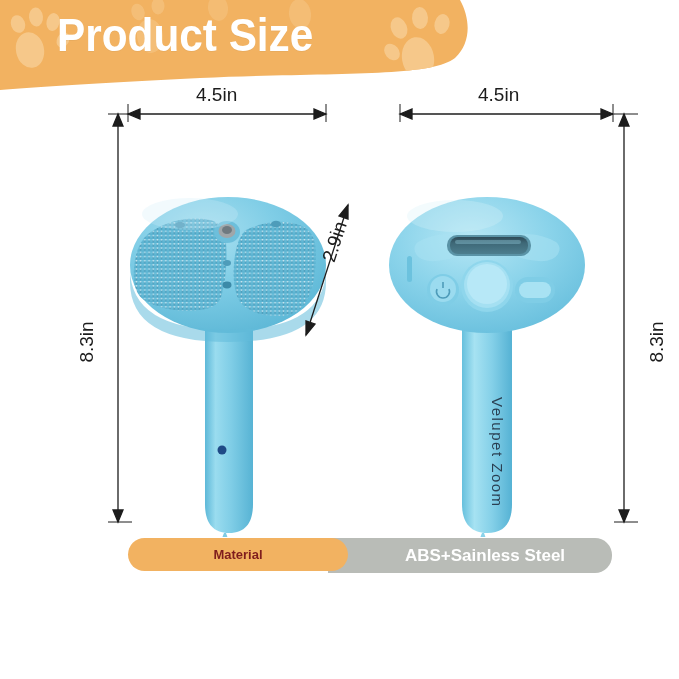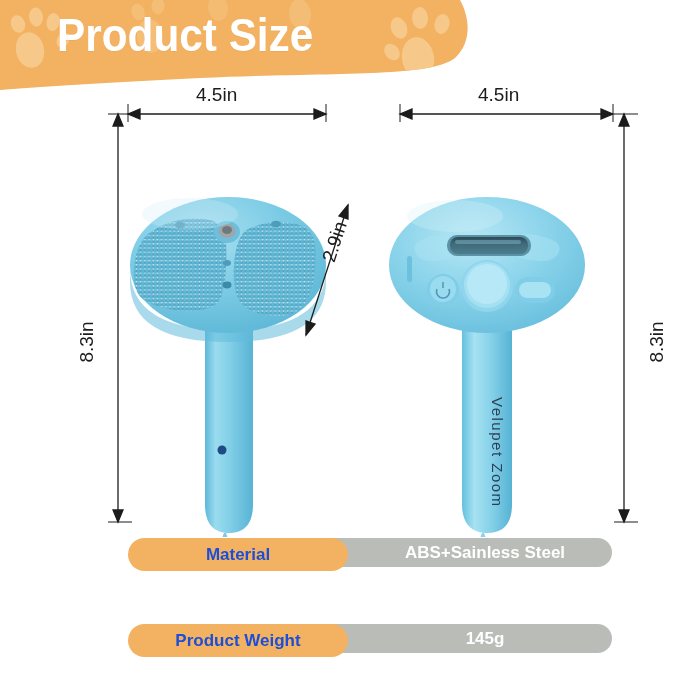--- a/index.html
+++ b/index.html
@@ -37,25 +37,25 @@
   }
   .dim-v{transform-origin:left top;}
 
   
   .spec-table{position:absolute;left:128px;top:538px;width:484px;}
   .spec-row{position:relative;height:33px;margin-bottom:10px;}
   .spec-key{
     position:absolute;left:0;top:0;width:220px;height:33px;
     background:#f2b261;border-radius:17px;
     display:flex;align-items:center;justify-content:center;
-    color:#1d4ed8;font-size:17px;font-weight:bold;
+    color:#7f1d1d;font-size:13px;font-weight:bold;
     z-index:2;
   }
   .spec-val{
-    position:absolute;left:200px;top:0;right:0;height:29px;
+    position:absolute;left:200px;top:0;right:0;height:35px;
     background:#b9bcb7;border-radius:0 17px 17px 0;
     display:flex;align-items:center;justify-content:center;
     color:#ffffff;font-size:17px;font-weight:bold;
     padding-left:30px;
     z-index:1;
   }
 </style>
 </head>
 <body>
 
@@ -238,19 +238,17 @@
 
     <div class="spec-row">
       <div class="spec-val">ABS+Sainless Steel</div>
       <div class="spec-key">Material</div>
     </div>
 
     <div class="spec-row">
     </div>
 
     <div class="spec-row">
-      <div class="spec-val">145g</div>
-      <div class="spec-key">Product Weight</div>
     </div>
 
   </div>
 
 </div>
 
 </body></html>

